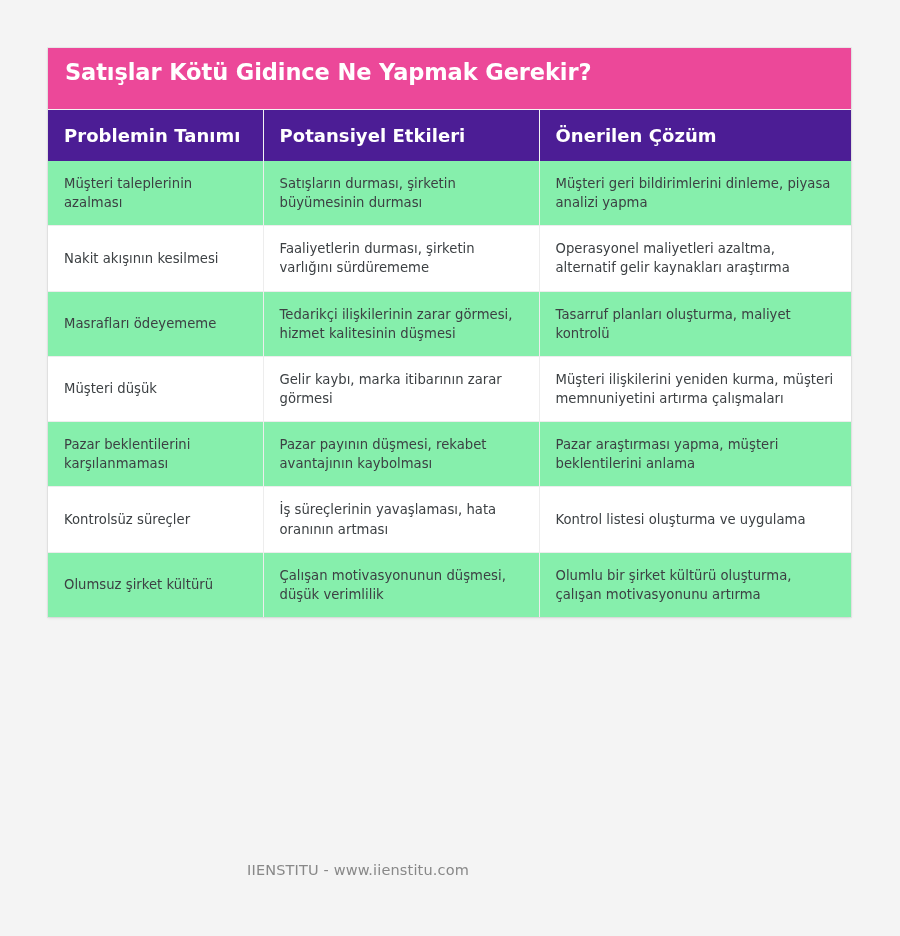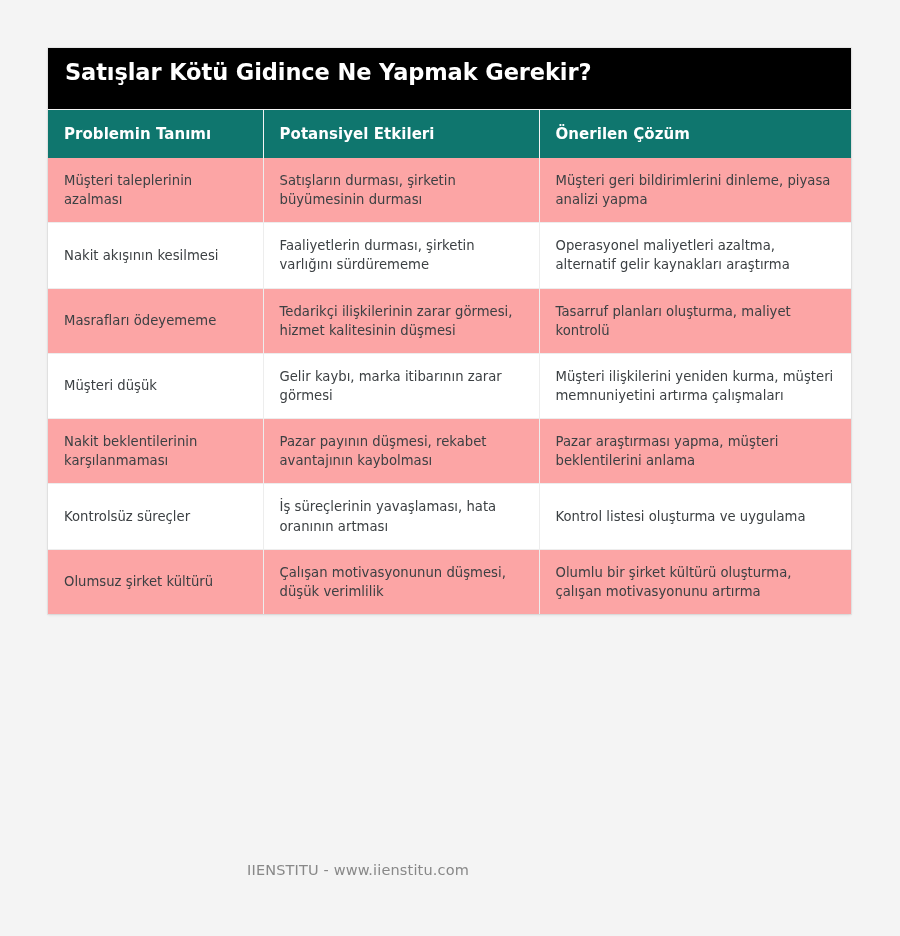--- a/index.html
+++ b/index.html
@@ -27,21 +27,21 @@
     position: absolute;
     left: 48px;
     top: 48px;
     width: 803px;
     background: #ffffff;
     box-shadow: 0 1px 3px rgba(0,0,0,0.10), 0 0 0 1px rgba(0,0,0,0.045);
   }
 
   
   .title-bar {
-    background: #000000;
+    background: #ec4899;
     height: 62px;
     display: flex;
     align-items: center;
     padding: 0 0 12px 17px;
     box-sizing: border-box;
     border-bottom: 1px solid #f4f4f4;
   }
   .title-bar h1 {
     margin: 0;
     font-size: 22.5px;
@@ -55,23 +55,23 @@
   table.matrix {
     border-collapse: collapse;
     width: 100%;
     table-layout: fixed;
   }
   table.matrix col.c1 { width: 215px; }
   table.matrix col.c2 { width: 276px; }
   table.matrix col.c3 { width: 312px; }
 
   thead th {
-    background: #0f766e;
+    background: #4c1d95;
     color: #ffffff;
-    font-size: 15px;
+    font-size: 18px;
     font-weight: bold;
     text-align: left;
     padding: 15px 14px 15px 16px;
     border-right: 1px solid #f4f4f4;
     vertical-align: middle;
     height: 45px;
     box-sizing: border-box;
     letter-spacing: 0.05px;
   }
   thead th:last-child { border-right: none; }
@@ -81,21 +81,21 @@
     color: #3c4043;
     line-height: 1.45;
     padding: 13px 14px 13px 16px;
     border-right: 1px solid #ededed;
     border-bottom: 1px solid #ededed;
     vertical-align: middle;
     box-sizing: border-box;
     letter-spacing: 0.02px;
   }
   tbody td:last-child { border-right: none; }
-  tbody tr.alt td { background: #fca5a5; }
+  tbody tr.alt td { background: #86efac; }
   tbody tr:last-child td { border-bottom: none; }
 
   
   .footer {
     position: absolute;
     left: 0;
     top: 862px;
     width: 716px;
     text-align: center;
     font-size: 14.5px;
@@ -142,21 +142,21 @@
             <td>Masrafları ödeyememe</td>
             <td>Tedarikçi ilişkilerinin zarar görmesi, hizmet kalitesinin düşmesi</td>
             <td>Tasarruf planları oluşturma, maliyet kontrolü</td>
           </tr>
           <tr>
             <td>Müşteri düşük</td>
             <td>Gelir kaybı, marka itibarının zarar görmesi</td>
             <td>Müşteri ilişkilerini yeniden kurma, müşteri memnuniyetini artırma çalışmaları</td>
           </tr>
           <tr class="alt">
-            <td>Nakit beklentilerinin karşılanmaması</td>
+            <td>Pazar beklentilerini karşılanmaması</td>
             <td>Pazar payının düşmesi, rekabet avantajının kaybolması</td>
             <td>Pazar araştırması yapma, müşteri beklentilerini anlama</td>
           </tr>
           <tr>
             <td>Kontrolsüz süreçler</td>
             <td>İş süreçlerinin yavaşlaması, hata oranının artması</td>
             <td>Kontrol listesi oluşturma ve uygulama</td>
           </tr>
           <tr class="alt">
             <td>Olumsuz şirket kültürü</td>

